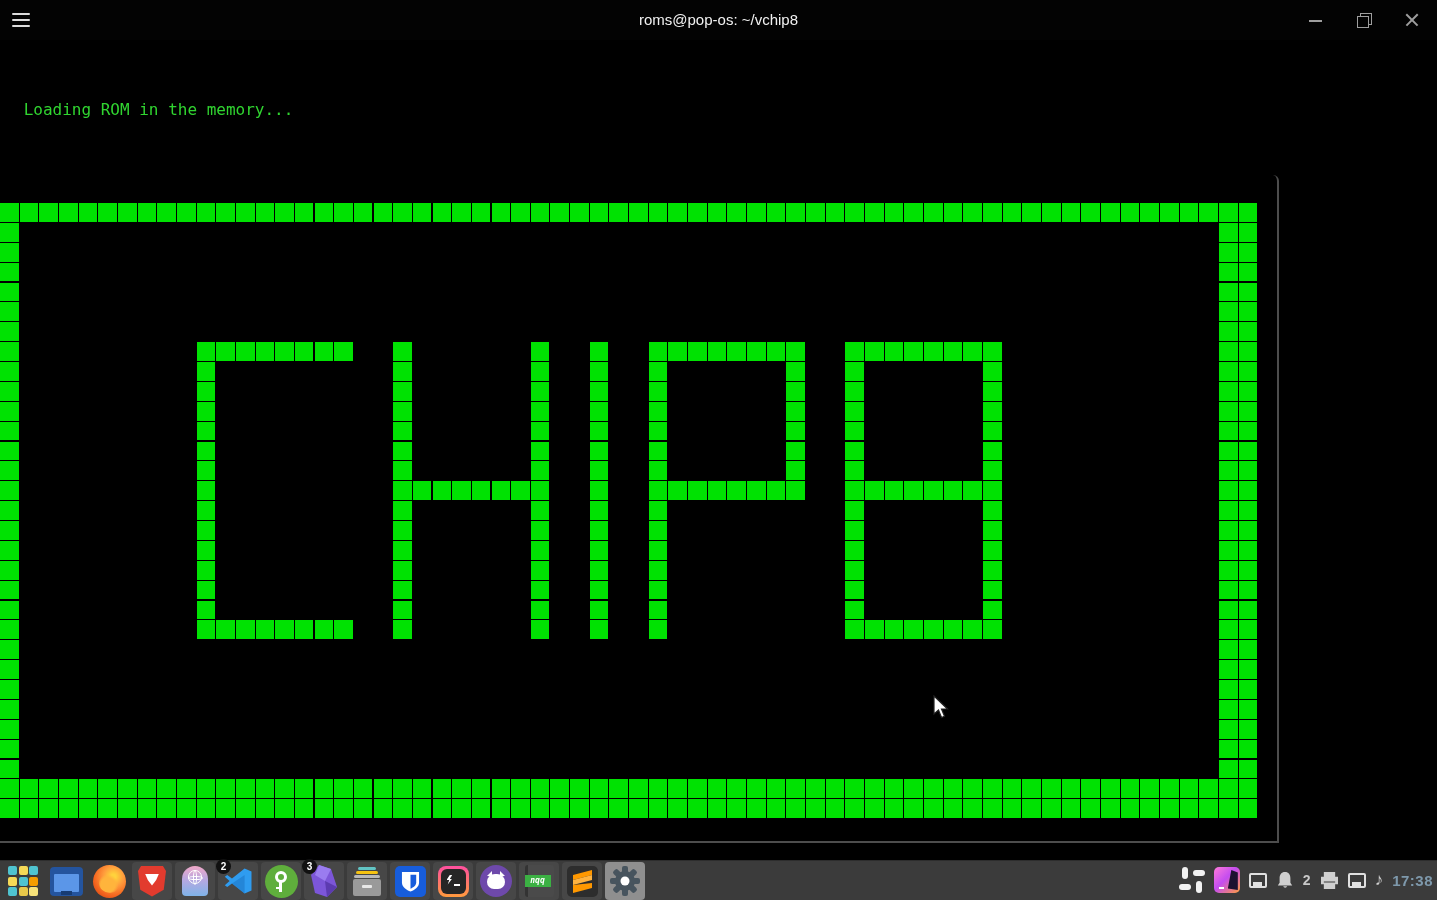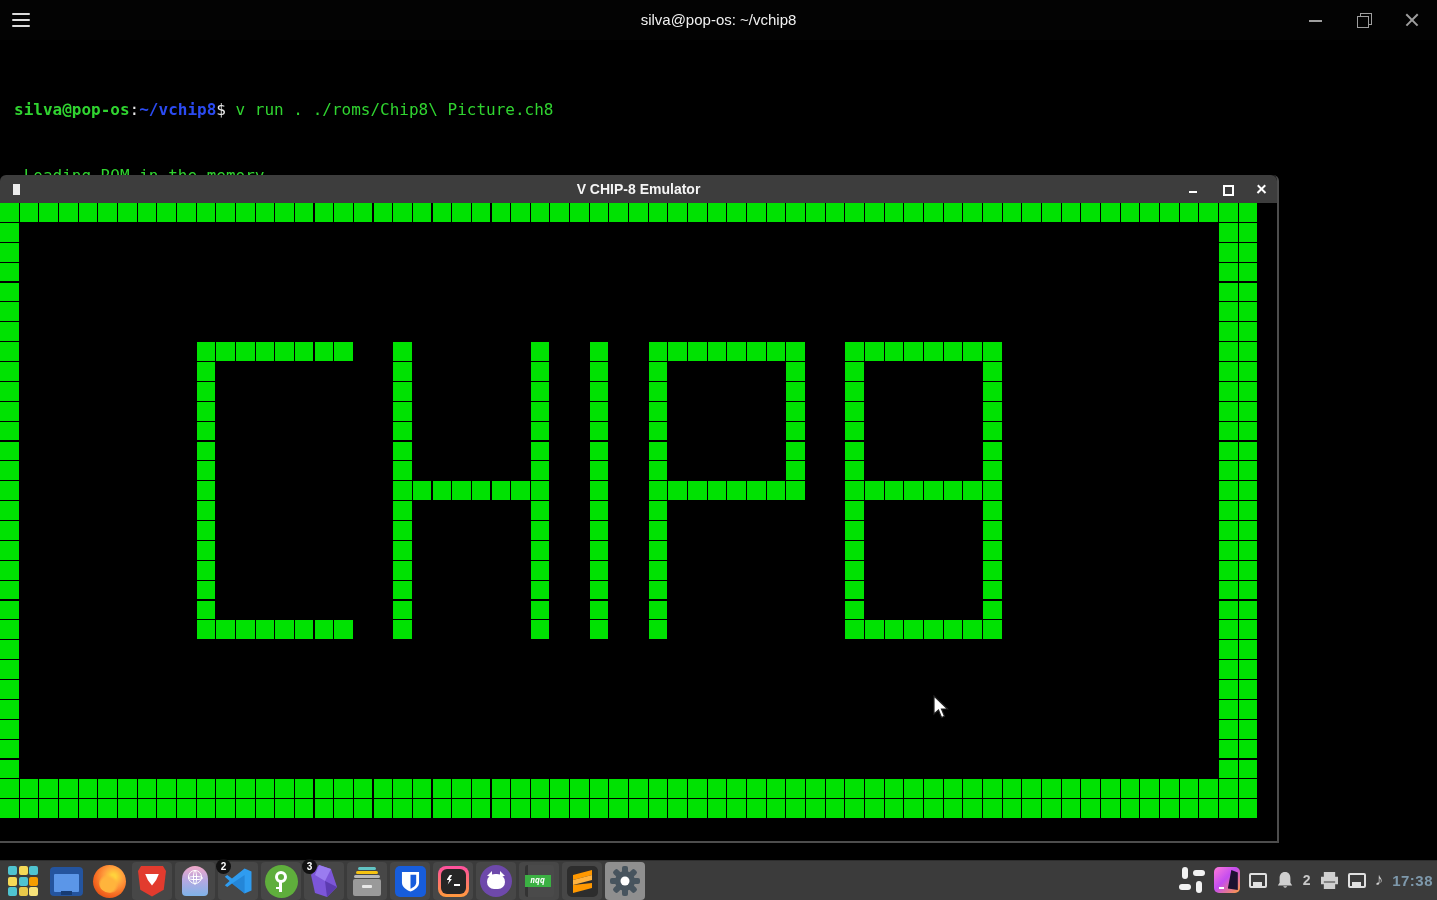--- a/index.html
+++ b/index.html
@@ -128,57 +128,42 @@
 <body>
 
 <div id="screen">
 
   <div id="topbar">
     <div id="hamburger">
         <span></span>
         <span></span>
         <span></span>
       </div>
-    <div id="topbar-title">silva@pop-os: ~/vchip8</div>
+    <div id="topbar-title">roms@pop-os: ~/vchip8</div>
     <div class="win-ctl" style="left:1304px;">
         <span class="ctl-min-bar"></span>
       </div>
     <div class="win-ctl" style="left:1352px;">
         <span class="ctl-rest-a"></span>
         <span class="ctl-rest-b"></span>
       </div>
     <div class="win-ctl" style="left:1400px;">
         <span class="ctl-x1"></span>
         <span class="ctl-x2"></span>
       </div>
   </div>
 
   <div id="term">
-    <div><span class="t-green-b">silva@pop-os</span><span class="t-white">:</span><span class="t-blue-b">~/vchip8</span><span class="t-white">$</span><span class="t-green"> v run . ./roms/Chip8\ Picture.ch8</span></div>
     <div class="t-green"> Loading ROM in the memory...</div>
     <div> </div>
     <div class="t-green"> ROM successfully loaded into memory!</div>
     <div class="t-cursor">_</div>
   </div>
 
   <div id="emu">
-    <div id="emu-titlebar">
-      <div id="emu-title">V CHIP-8 Emulator</div>
-      <div id="emu-appicon"></div>
-      <div class="emu-btn emu-min">
-          <span class="emu-min-bar"></span>
-        </div>
-      <div class="emu-btn emu-max">
-          <span class="emu-max-box"></span>
-        </div>
-      <div class="emu-btn emu-close">
-          <span class="emu-x1"></span>
-          <span class="emu-x2"></span>
-        </div>
-    </div>
     <div id="display">
         <div class="px" style="left: 0px; top: 0px; background: rgb(0, 226, 2);"></div>
         <div class="px" style="left: 19.66px; top: 0px; background: rgb(0, 226, 2);"></div>
         <div class="px" style="left: 39.32px; top: 0px; background: rgb(0, 226, 2);"></div>
         <div class="px" style="left: 58.98px; top: 0px; background: rgb(0, 226, 2);"></div>
         <div class="px" style="left: 78.64px; top: 0px; background: rgb(0, 226, 2);"></div>
         <div class="px" style="left: 98.3px; top: 0px; background: rgb(0, 226, 2);"></div>
         <div class="px" style="left: 117.96px; top: 0px; background: rgb(0, 226, 2);"></div>
         <div class="px" style="left: 137.62px; top: 0px; background: rgb(0, 226, 2);"></div>
         <div class="px" style="left: 157.28px; top: 0px; background: rgb(0, 226, 2);"></div>

